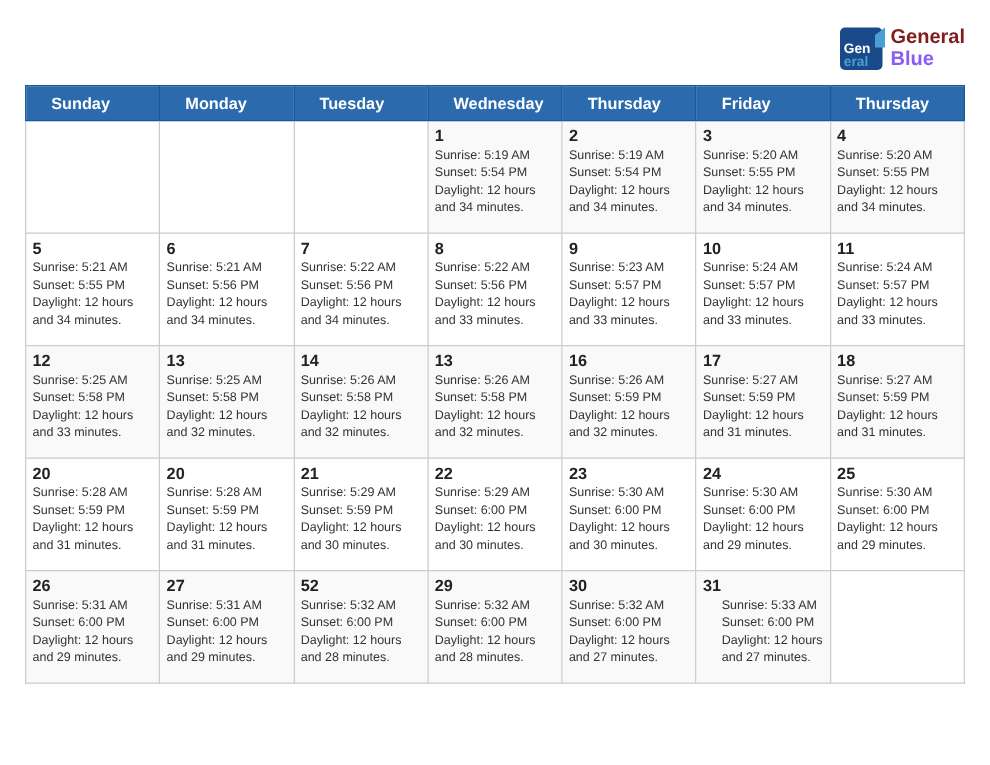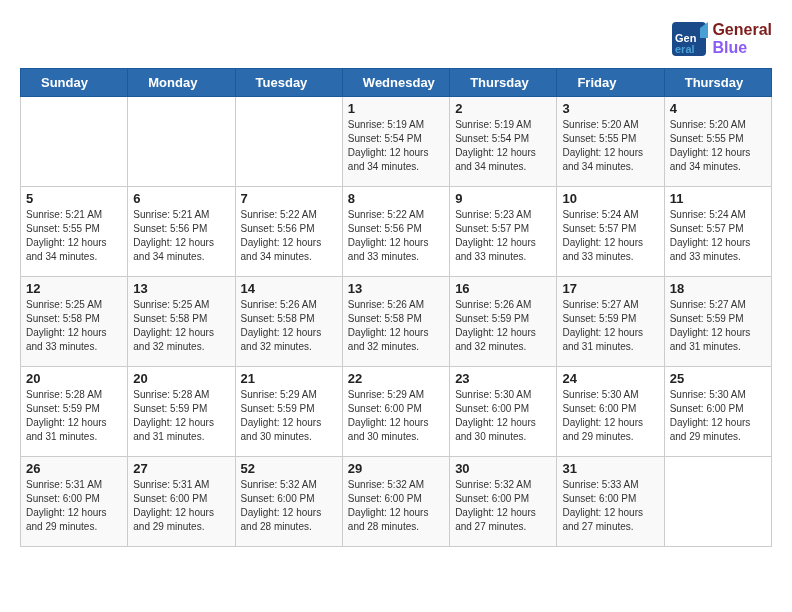--- a/index.html
+++ b/index.html
@@ -324,21 +324,21 @@
         </td>
         <td>
           <div class="day-number">30</div>
           <div class="day-info" style="white-space: pre-line;">Sunrise: 5:32 AM
 Sunset: 6:00 PM
 Daylight: 12 hours
 and 27 minutes.</div>
         </td>
         <td>
           <div class="day-number">31</div>
-          <div class="day-info" style="white-space: pre-line;">Sunrise: 5:33 AM
+          <div class="day-info" style="white-space: pre-line; margin-left: 15px;">Sunrise: 5:33 AM
 Sunset: 6:00 PM
 Daylight: 12 hours
 and 27 minutes.</div>
         </td>
         <td class="empty-cell"></td>
       </tr>
     </tbody>
 </table>
 
 </body></html>

